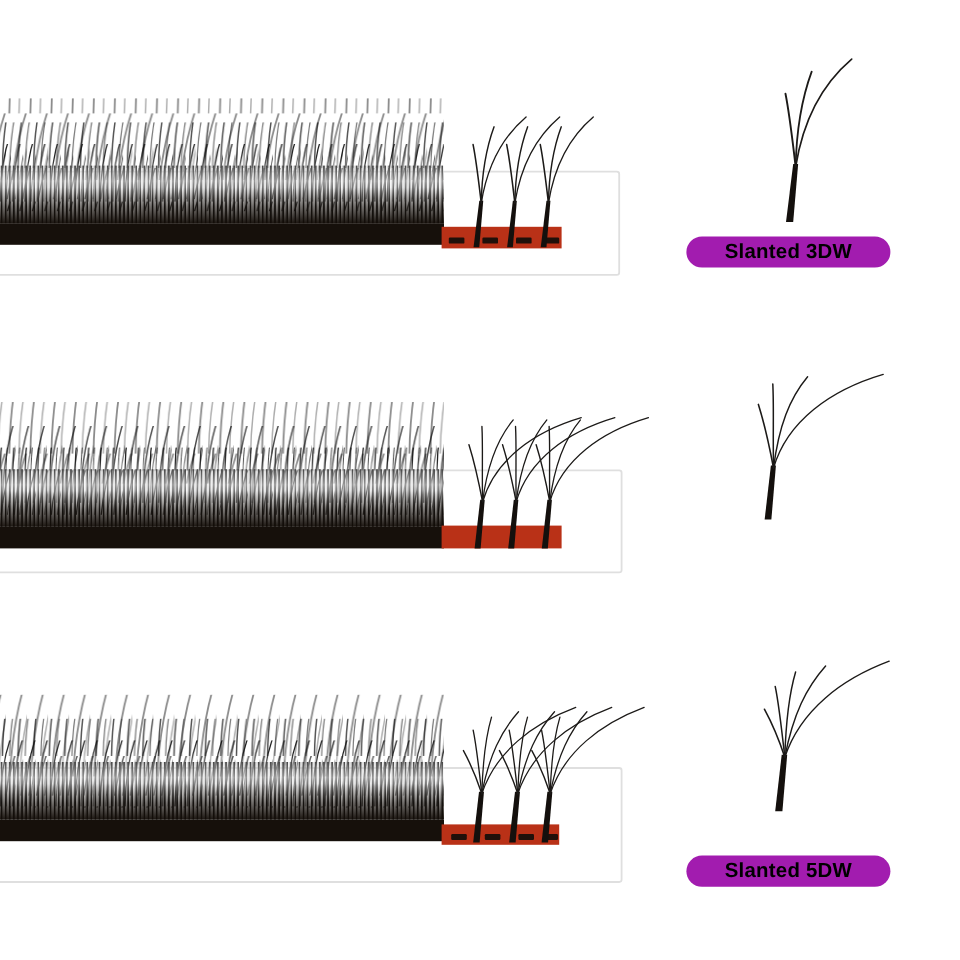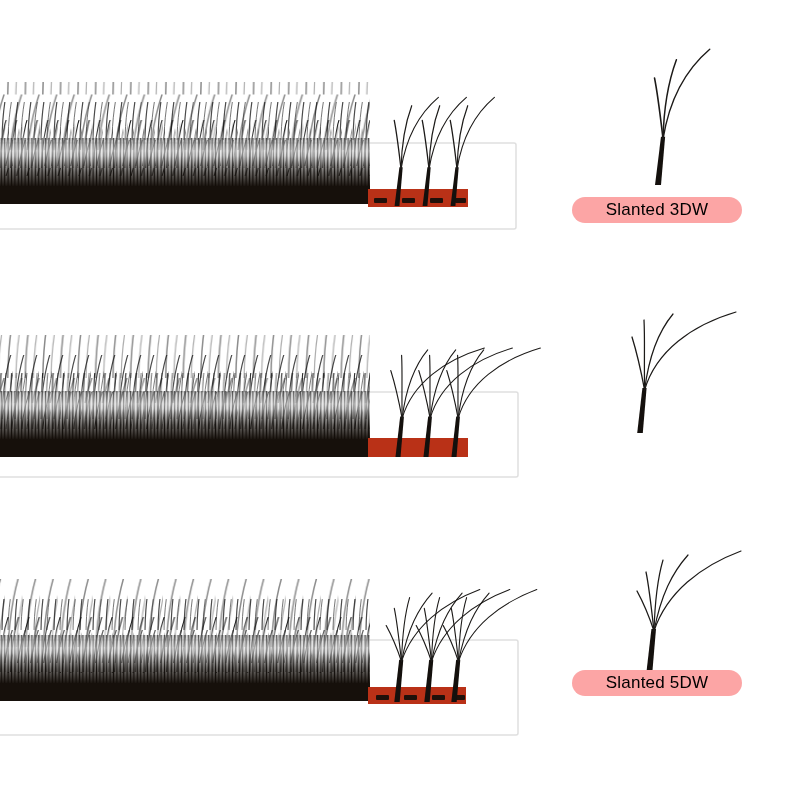--- a/index.html
+++ b/index.html
@@ -3,25 +3,25 @@
 <meta charset="utf-8">
 <style>
   html,body{margin:0;padding:0;background:#ffffff;}
   .canvas{
     position:relative;width:800px;height:800px;background:#ffffff;
     overflow:hidden;font-family:"Liberation Sans",sans-serif;
   }
   .scene{position:absolute;left:0;top:0;width:800px;height:800px;}
   .pill{
     position:absolute;left:572px;width:170px;height:26px;
-    background:#fca5a5;border-radius:13px;
+    background:#a21caf;border-radius:13px;
     display:flex;align-items:center;justify-content:center;
-    font-weight:normal;font-size:17px;color:#000;letter-spacing:.2px;
+    font-weight:bold;font-size:17px;color:#000;letter-spacing:.2px;
   }
-  .pill-1{top:197px}.pill-2{top:444px}.pill-3{top:670px}
+  .pill-1{top:197px}.pill-2{top:444px}.pill-3{top:713px}
 </style>
 </head>
 <body>
 
 <div class="canvas">
 
   <svg class="scene" viewBox="0 0 800 800">
     <defs>
 
       <pattern id="tipsA" width="13" height="70" patternUnits="userSpaceOnUse">

